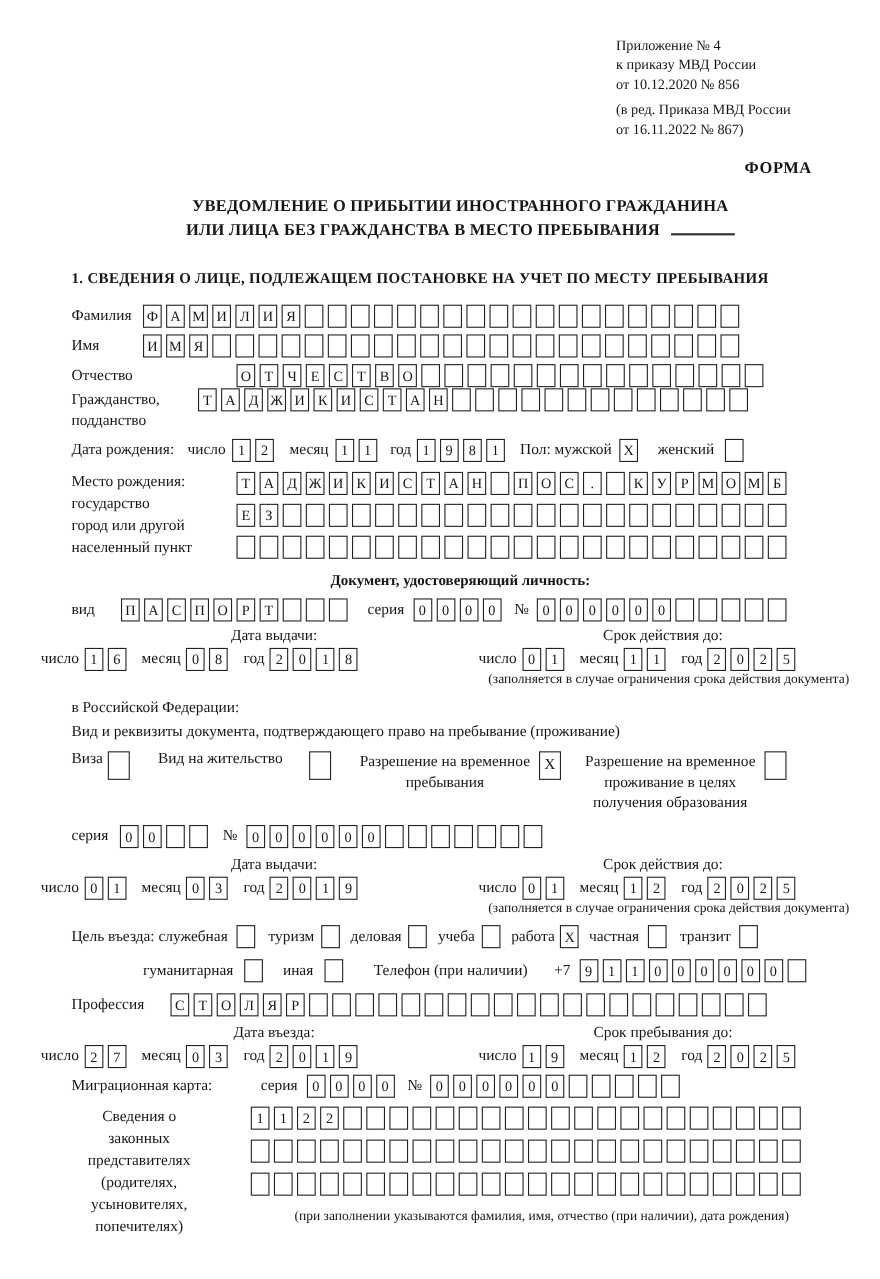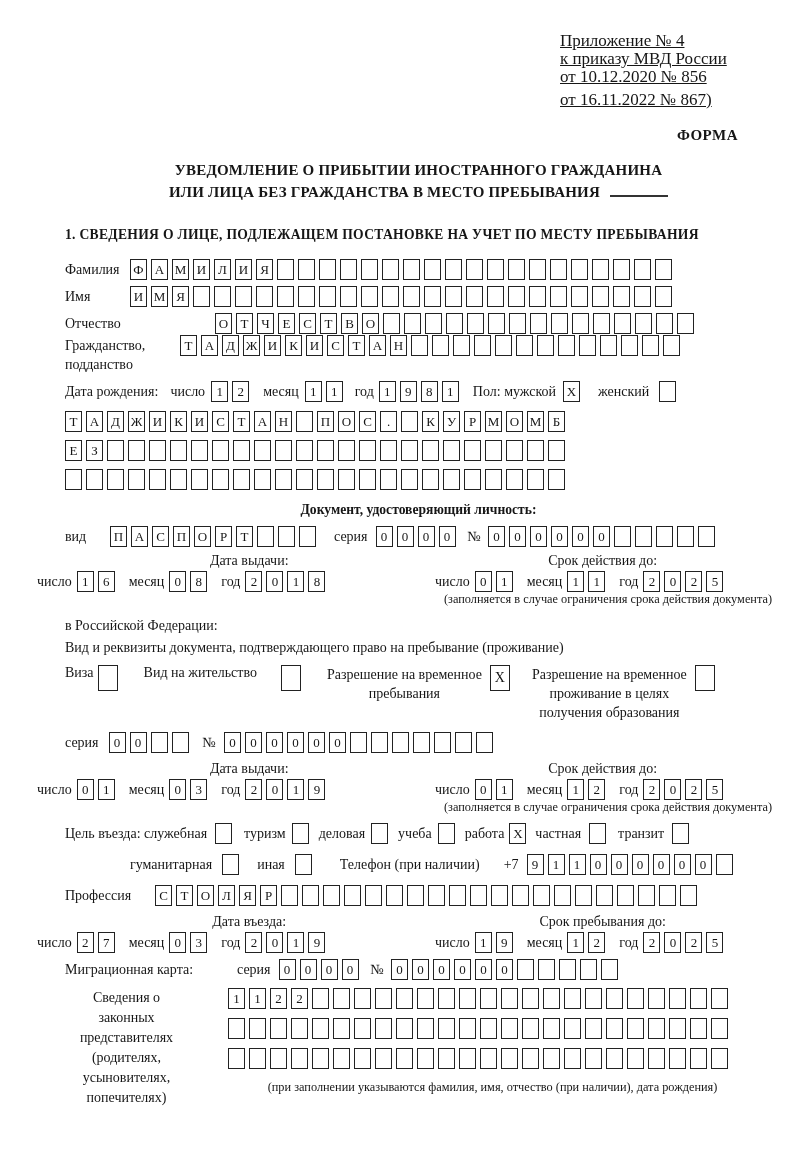--- a/index.html
+++ b/index.html
@@ -5,21 +5,21 @@
   * { margin:0; padding:0; box-sizing:border-box; }
   html,body { background:#ffffff; }
   body {
     width:800px; height:1163px; overflow:hidden;
     font-family:"Liberation Serif","DejaVu Serif",serif;
     color:#161616;
   }
   .page { padding:32px 28px 0 65px; }
 
   
-  .annex { margin-left:495px; font-size:17px; line-height:18px;text-decoration:underline; }
+  .annex { margin-left:495px; font-size:13px; line-height:18px; }
   .annex-gap { height:5px; }
   .forma { text-align:right; font-weight:bold; font-size:15px; letter-spacing:0.5px; margin:18px 34px 0 0; }
 
   
   .title { text-align:center; font-weight:bold; font-size:15px; line-height:22px; margin-top:15px; letter-spacing:0.2px; }
   .blank-line { display:inline-block; width:58px; height:3px; border-bottom:2.5px solid #333; margin-left:10px; }
 
   .sec-heading { font-weight:bold; font-size:13.6px; margin-top:24px; margin-bottom:16px; letter-spacing:0.3px; }
 
   
@@ -64,20 +64,21 @@
 </head>
 <body>
 
 <div class="page">
 
   <div class="annex">
     <div>Приложение № 4</div>
     <div>к приказу МВД России</div>
     <div>от 10.12.2020 № 856</div>
     <div class="annex-gap"></div>
+    <div>(в ред. Приказа МВД России</div>
     <div>от 16.11.2022 № 867)</div>
   </div>
 
   <div class="forma">ФОРМА</div>
 
   <div class="title">
     <div>УВЕДОМЛЕНИЕ О ПРИБЫТИИ ИНОСТРАННОГО ГРАЖДАНИНА</div>
     <div><span>ИЛИ ЛИЦА БЕЗ ГРАЖДАНСТВА В МЕСТО ПРЕБЫВАНИЯ</span><span class="blank-line"></span></div>
   </div>
 
@@ -230,20 +231,26 @@
     <span class="cells" style="margin-right:14px;">
         <span class="cell">X</span>
       </span>
     <span class="lbl" style="margin-right:10px;">женский</span>
     <span class="cells">
         <span class="cell"></span>
       </span>
   </div>
 
   <div class="row" style="align-items:flex-start; margin-bottom:2px;">
+    <div class="lblcol" style="width:150px;">
+      <div>Место рождения:</div>
+      <div>государство</div>
+      <div>город или другой</div>
+      <div>населенный пункт</div>
+    </div>
     <div class="stackrows">
       <div class="cells">
           <span class="cell">Т</span>
           <span class="cell">А</span>
           <span class="cell">Д</span>
           <span class="cell">Ж</span>
           <span class="cell">И</span>
           <span class="cell">К</span>
           <span class="cell">И</span>
           <span class="cell">С</span>

